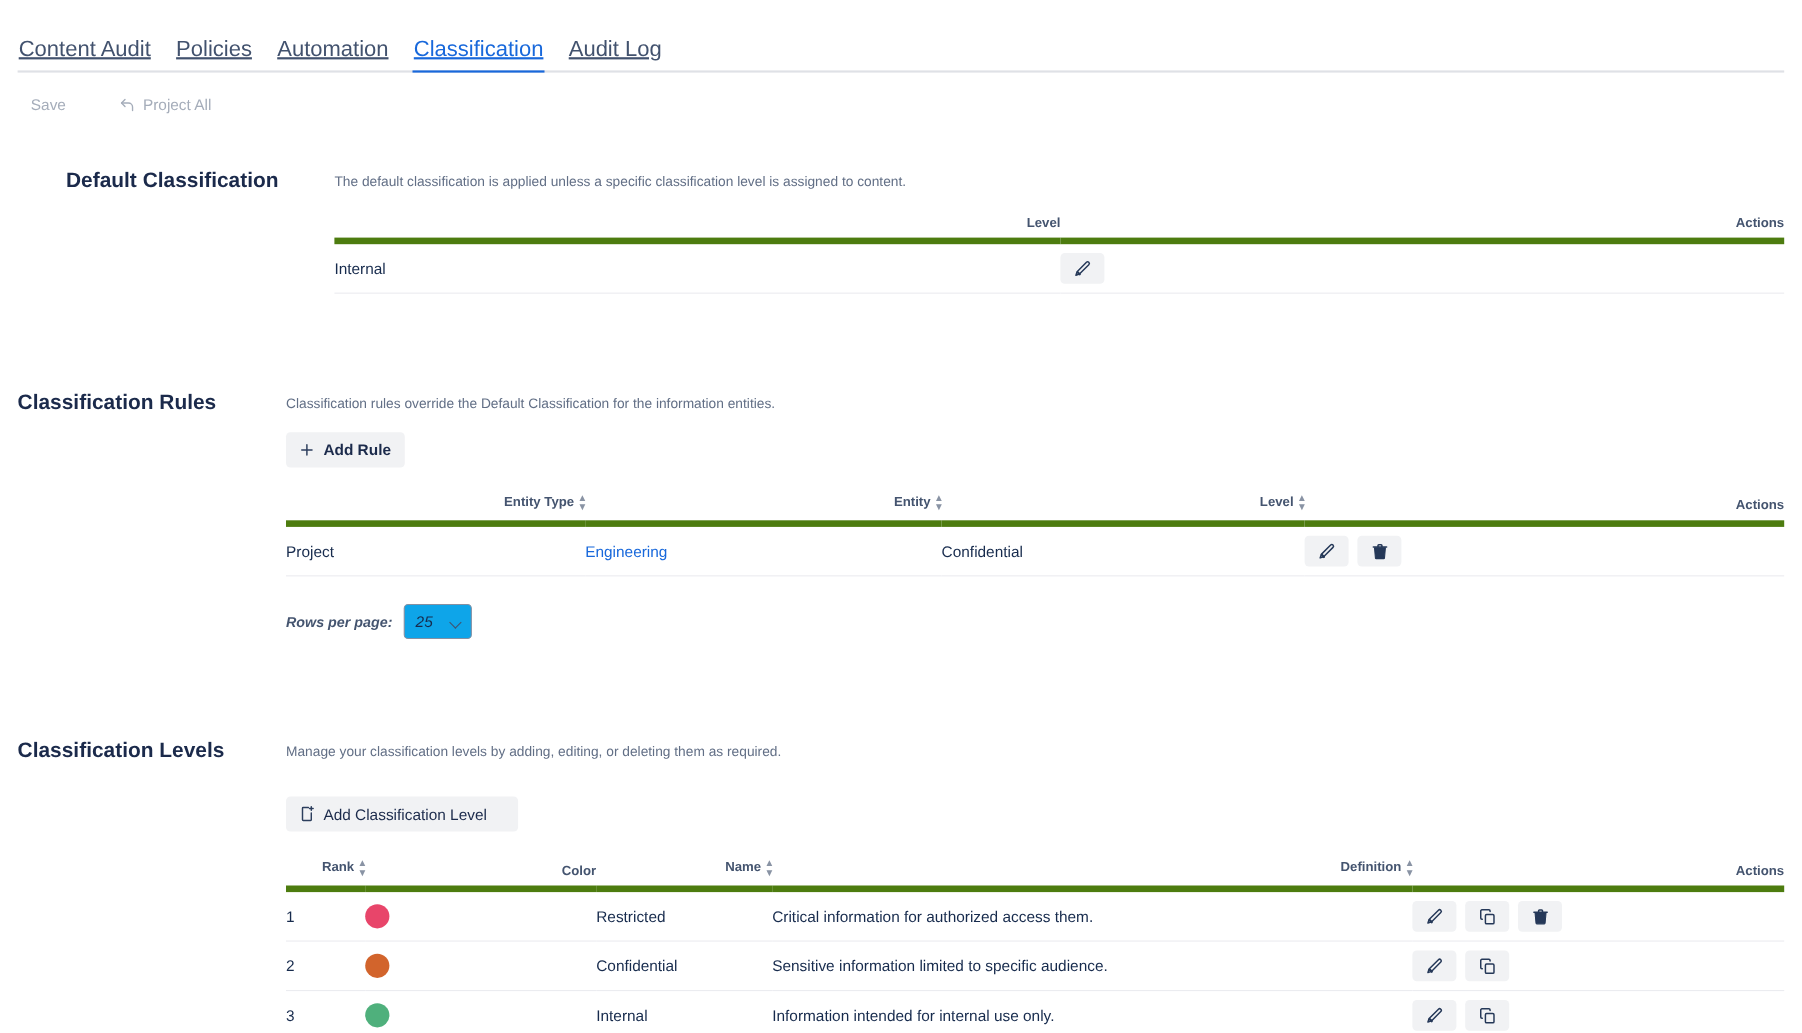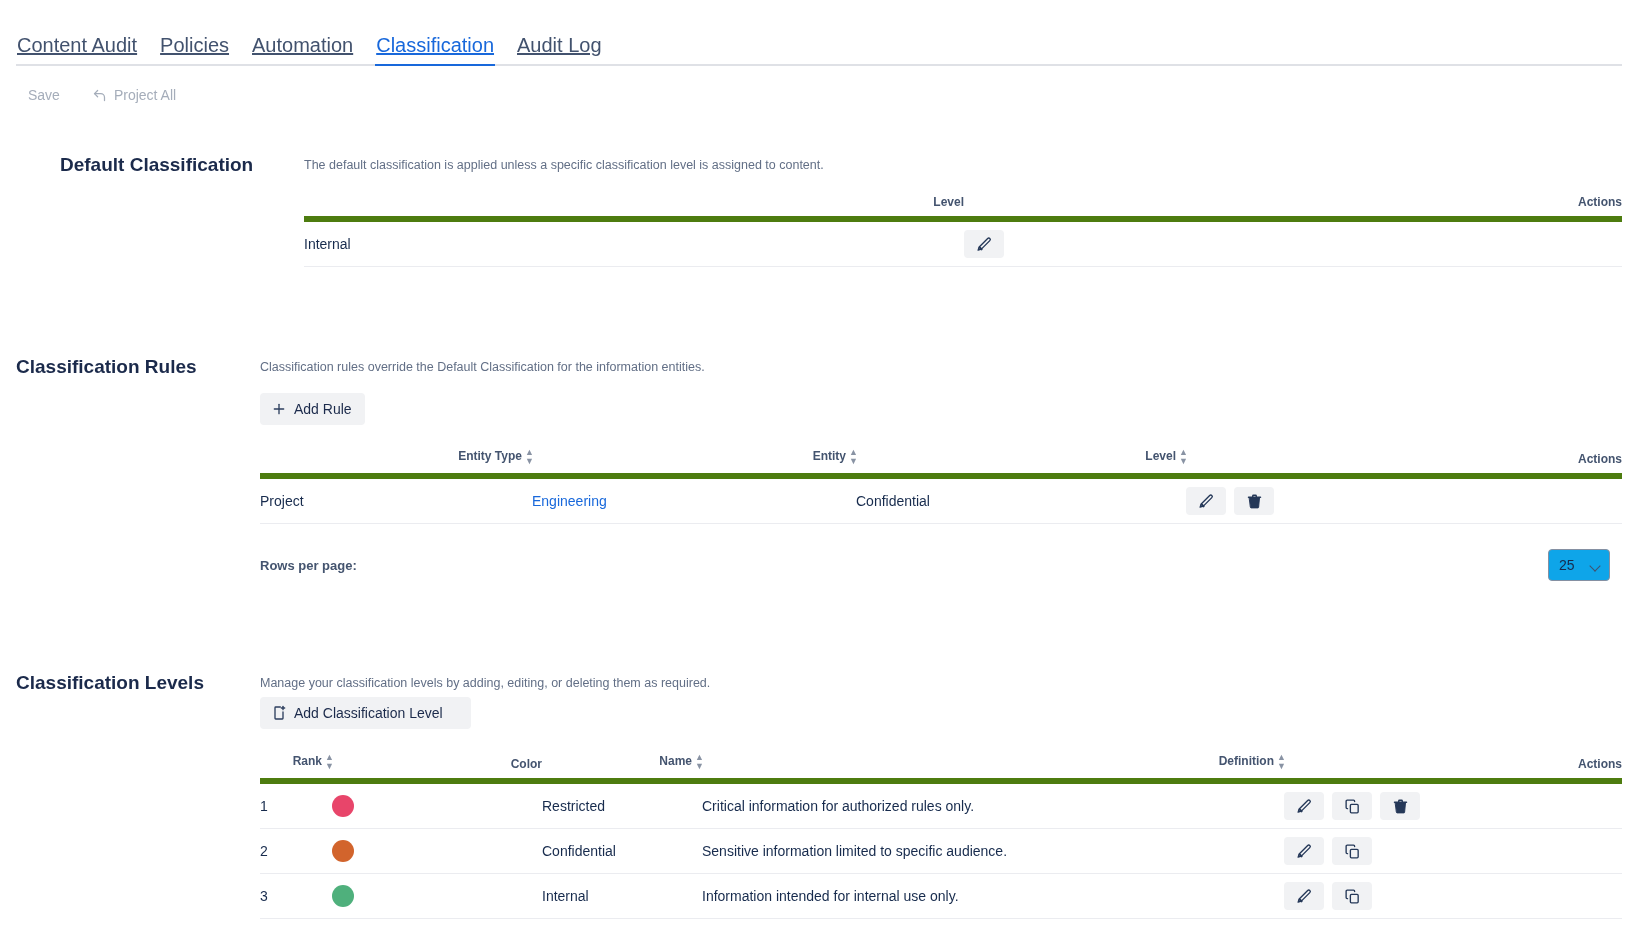--- a/index.html
+++ b/index.html
@@ -48,21 +48,21 @@
   .tab.active {
     color: #1868DB;
     border-bottom-color: #1868DB;
     font-weight: 400;
   }
 
   
   .action-bar {
     display: flex;
     align-items: center;
-    gap: 8px;
+    gap: 24px;
     margin-top: 14px;
     height: 30px;
   }
   .btn {
     display: inline-flex;
     align-items: center;
     gap: 7px;
     background: #F1F2F4;
     border: none;
     border-radius: 4px;
@@ -166,24 +166,25 @@
     display: inline-block;
     width: 22px; height: 22px;
     border-radius: 50%;
     vertical-align: middle;
   }
 
   
   .rows-per-page {
     display: flex;
     align-items: center;
-    justify-content: space-between;
+    justify-content: flex-start;
     gap: 10px;
     margin-top: 38px;
     padding-right: 12px;
+    font-style: italic;
   }
   .rpp-label {
     font-size: 13px;
     font-weight: 700;
     color: #44546F;
   }
   .rpp-select {
     position: relative;
     display: inline-flex;
     align-items: center;
@@ -277,21 +278,21 @@
     <div class="section-label">Classification Rules</div>
     <div class="section-body">
       <p class="section-desc">Classification rules override the Default Classification for the information entities.</p>
       <button class="btn" style="margin-top:18px;padding:8px 13px 8px 11px;">
         <span style="display:inline-flex;">
           <svg width="16" height="16" viewBox="0 0 24 24" fill="none" stroke="#2C3E5D" stroke-width="2" stroke-linecap="round">
             <line x1="12" y1="5" x2="12" y2="19"></line>
             <line x1="5" y1="12" x2="19" y2="12"></line>
           </svg>
         </span>
-        <span style="color:#1B2A4B;font-weight:400;">Add Rule</span>
+        <span style="color:#1B2A4B;font-weight:700;">Add Rule</span>
       </button>
 
       <table class="data tbl-rules">
         <colgroup>
             <col style="width:272px">
             <col style="width:324px">
             <col style="width:330px">
             <col>
           </colgroup>
         <thead>
@@ -334,21 +335,21 @@
           <span class="chev"></span>
         </div>
       </div>
     </div>
   </div>
 
   <div class="section sec-levels">
     <div class="section-label">Classification Levels</div>
     <div class="section-body">
       <p class="section-desc">Manage your classification levels by adding, editing, or deleting them as required.</p>
-      <button class="btn" style="margin-top:6px;padding:8px 28px 8px 11px;">
+      <button class="btn" style="margin-top:33px;padding:8px 28px 8px 11px;">
         <span style="display:inline-flex;">
           <svg width="16" height="16" viewBox="0 0 24 24" fill="none" stroke="#2C3E5D" stroke-width="2" stroke-linecap="round" stroke-linejoin="round">
             <path d="M18 10.5V20a1 1 0 0 1-1 1H7a1 1 0 0 1-1-1V4a1 1 0 0 1 1-1h7"></path>
             <line x1="18" y1="2" x2="18" y2="7"></line>
             <line x1="15.5" y1="4.5" x2="20.5" y2="4.5"></line>
           </svg>
         </span>
         <span style="color:#1B2A4B;">Add Classification Level</span>
       </button>
 
@@ -367,21 +368,21 @@
             <th><span>Name</span><span class="sort-ind"><i>▲</i><i>▼</i></span></th>
             <th><span>Definition</span><span class="sort-ind"><i>▲</i><i>▼</i></span></th>
             <th>Actions</th>
           </tr>
         </thead>
         <tbody id="levels-tbody">
             <tr>
               <td>1</td>
               <td><span class="swatch" style="background: rgb(232, 69, 106);"></span></td>
               <td>Restricted</td>
-              <td>Critical information for authorized rules only.</td>
+              <td>Critical information for authorized access them.</td>
               <td><button class="icon-btn">
                   <span style="display: inline-flex;">
                     <svg width="17" height="17" viewBox="0 0 24 24" fill="none" stroke="#253858" stroke-width="1.9" stroke-linecap="round" stroke-linejoin="round">
                       <path d="M16.5 3.5a2.12 2.12 0 0 1 3 3L7.5 18.5 3 20l1.5-4.5z"></path>
                       <path d="M5.2 16.2l2.6 2.6" stroke-width="3"></path>
                     </svg>
                   </span>
                 </button><button class="icon-btn">
                   <span style="display: inline-flex;">
                     <svg width="17" height="17" viewBox="0 0 24 24" fill="none" stroke="#253858" stroke-width="1.9" stroke-linecap="round" stroke-linejoin="round">

